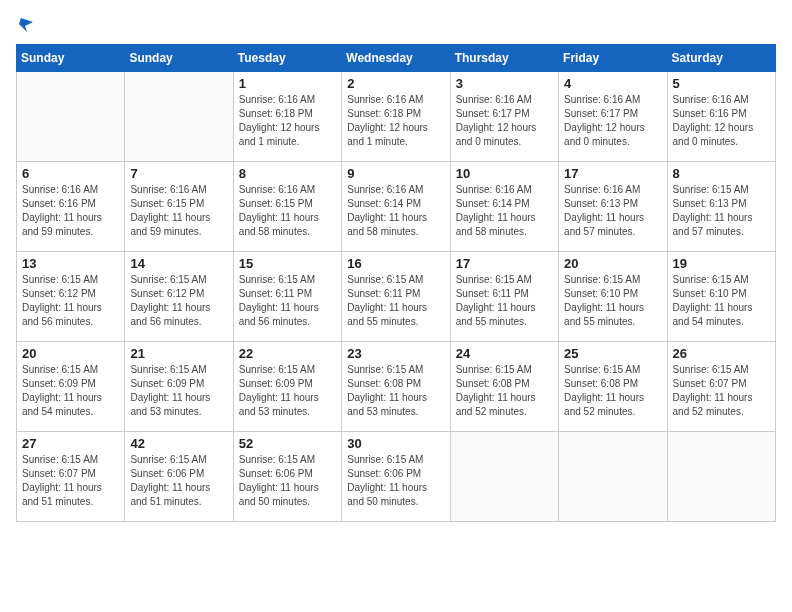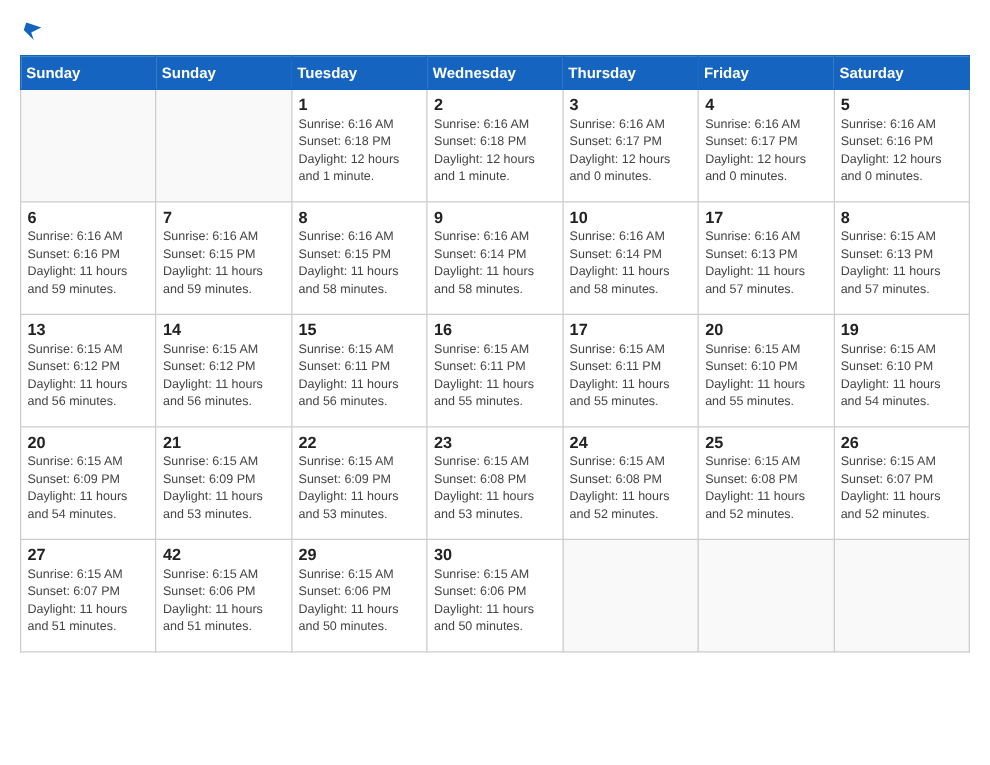--- a/index.html
+++ b/index.html
@@ -307,21 +307,21 @@
 and 51 minutes.</div>
         </td>
         <td>
           <div class="day-num">42</div>
           <div class="day-info" style="white-space: pre-line;">Sunrise: 6:15 AM
 Sunset: 6:06 PM
 Daylight: 11 hours
 and 51 minutes.</div>
         </td>
         <td>
-          <div class="day-num">29</div>
+          <div class="day-num">52</div>
           <div class="day-info" style="white-space: pre-line;">Sunrise: 6:15 AM
 Sunset: 6:06 PM
 Daylight: 11 hours
 and 50 minutes.</div>
         </td>
         <td>
           <div class="day-num">30</div>
           <div class="day-info" style="white-space: pre-line;">Sunrise: 6:15 AM
 Sunset: 6:06 PM
 Daylight: 11 hours

